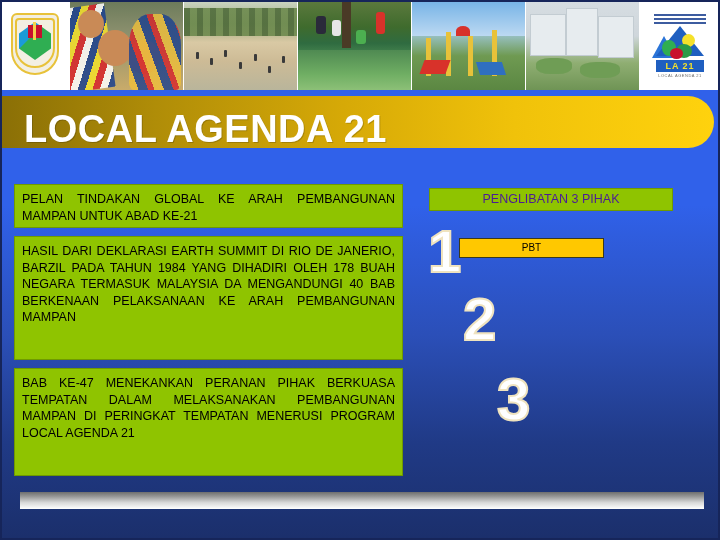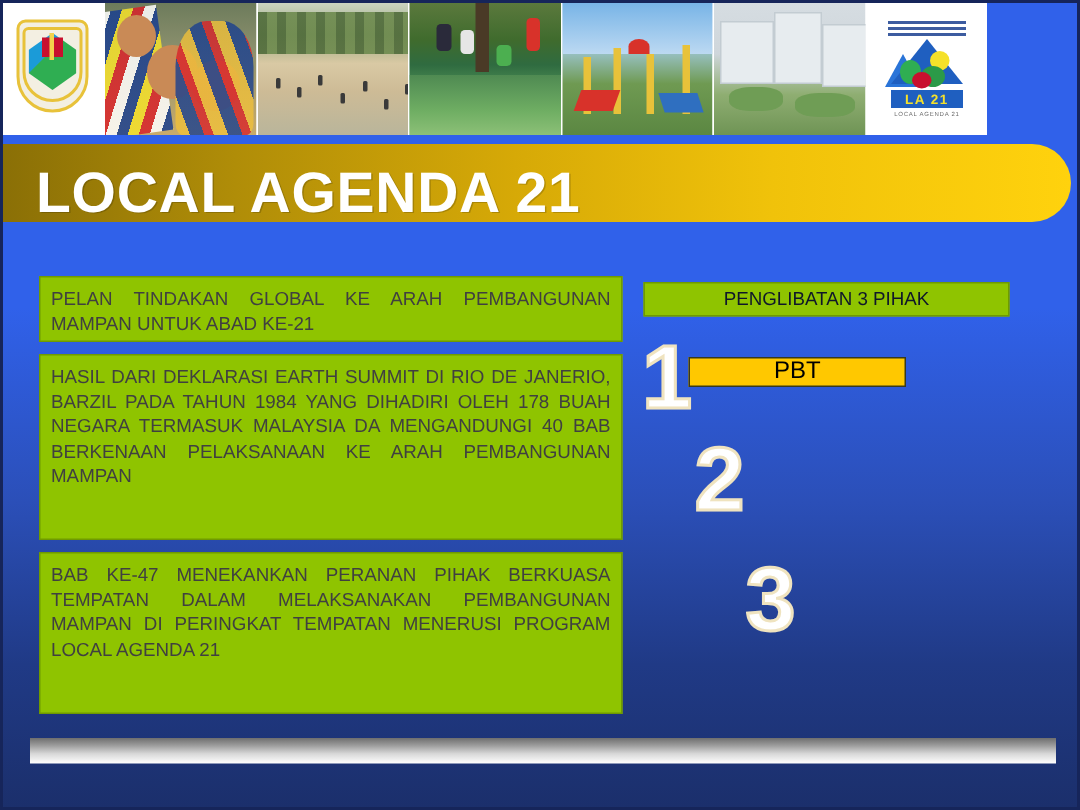--- a/index.html
+++ b/index.html
@@ -3,21 +3,21 @@
 <meta charset="utf-8">
 <style>
   html,body{margin:0;padding:0;background:#1b2f6b;}
   body{width:720px;height:540px;overflow:hidden;
        font-family:"Liberation Sans","DejaVu Sans",sans-serif;}
 
   .slide{position:relative;width:720px;height:540px;overflow:hidden;
          background:linear-gradient(180deg,#3061ea 0%,#3061ea 38%,#2b4fb8 62%,#203a86 82%,#1b2f6b 100%);}
 
   
-  .photo-strip{position:absolute;left:0;top:0;width:658px;height:90px;
+  .photo-strip{position:absolute;left:0;top:0;width:720px;height:90px;
                background:#ffffff;display:flex;}
   .logo-cell{width:70px;height:90px;background:#ffffff;position:relative;flex:0 0 70px;}
   .logo-cell.right{flex:0 0 80px;width:80px;}
 
   
   .shield{position:absolute;left:11px;top:13px;width:48px;height:62px;
           background:#f3efe2;
           border:2px solid #e8c23a;
           border-radius:6px 6px 24px 24px;
           box-sizing:border-box;}
@@ -92,43 +92,43 @@
   
   .banner{position:absolute;left:0;top:96px;width:714px;height:52px;
           background:linear-gradient(90deg,#8a6f06 0%,#b08d08 22%,#d6a907 48%,#f0c20a 72%,#ffd20d 100%);
           border-radius:0 26px 26px 0;}
   .title{position:absolute;left:24px;top:108px;
          font-size:38px;font-weight:bold;color:#ffffff;letter-spacing:.5px;
          white-space:nowrap;text-shadow:1px 1px 0 rgba(0,0,0,.18);}
 
   
   .gbox{position:absolute;background:#8fc400;border:1px solid #6f9a00;
-        color:#404040;box-sizing:border-box;
+        color:#000000;box-sizing:border-box;
         text-align:justify;text-align-last:left;
-        font-size:12.5px;line-height:16.5px;padding:6px 7px;margin-left:12px;}
+        font-size:12.5px;line-height:16.5px;padding:6px 7px;}
   .gbox > span{display:block;}
   #gbox1{left:14px;top:184px;width:389px;height:44px;}
   #gbox2{left:14px;top:236px;width:389px;height:124px;}
   #gbox3{left:14px;top:368px;width:389px;height:108px;}
 
   
   .gheader{position:absolute;left:429px;top:188px;width:244px;height:23px;
            background:#8fc400;border:1px solid #6f9a00;box-sizing:border-box;
-           color:#0f172a;font-size:12.5px;line-height:21px;text-align:center;}
+           color:#4c1d95;font-size:12.5px;line-height:21px;text-align:center;}
 
   .num{position:absolute;font-size:60px;font-weight:bold;color:#ffffff;
        line-height:60px;
        -webkit-text-stroke:2px #efe3bf;
        text-shadow:0 0 0 #efe3bf;}
   #num1{left:428px;top:222px;}
   #num2{left:463px;top:290px;}
   #num3{left:497px;top:370px;}
 
   .ybox{position:absolute;background:#ffc800;border:1px solid #3a3a1a;
-        box-sizing:border-box;color:#000;font-size:16px;text-align:center;}
+        box-sizing:border-box;color:#000;font-size:10px;text-align:center;}
   #ybox1{left:459px;top:238px;width:145px;height:20px;line-height:18px;}
   #ybox2{left:506px;top:306px;width:147px;height:22px;line-height:20px;}
   #ybox3{left:540px;top:379px;width:145px;height:22px;line-height:20px;}
 
   
   .botbar{position:absolute;left:20px;top:492px;width:684px;height:17px;
           background:linear-gradient(180deg,#6e6e6e 0%,#9a9a9a 28%,#d8d8d8 62%,#ffffff 100%);}
   .frame{position:absolute;left:0;top:0;width:720px;height:540px;
          border:2px solid #16255a;box-sizing:border-box;pointer-events:none;}
 </style>

